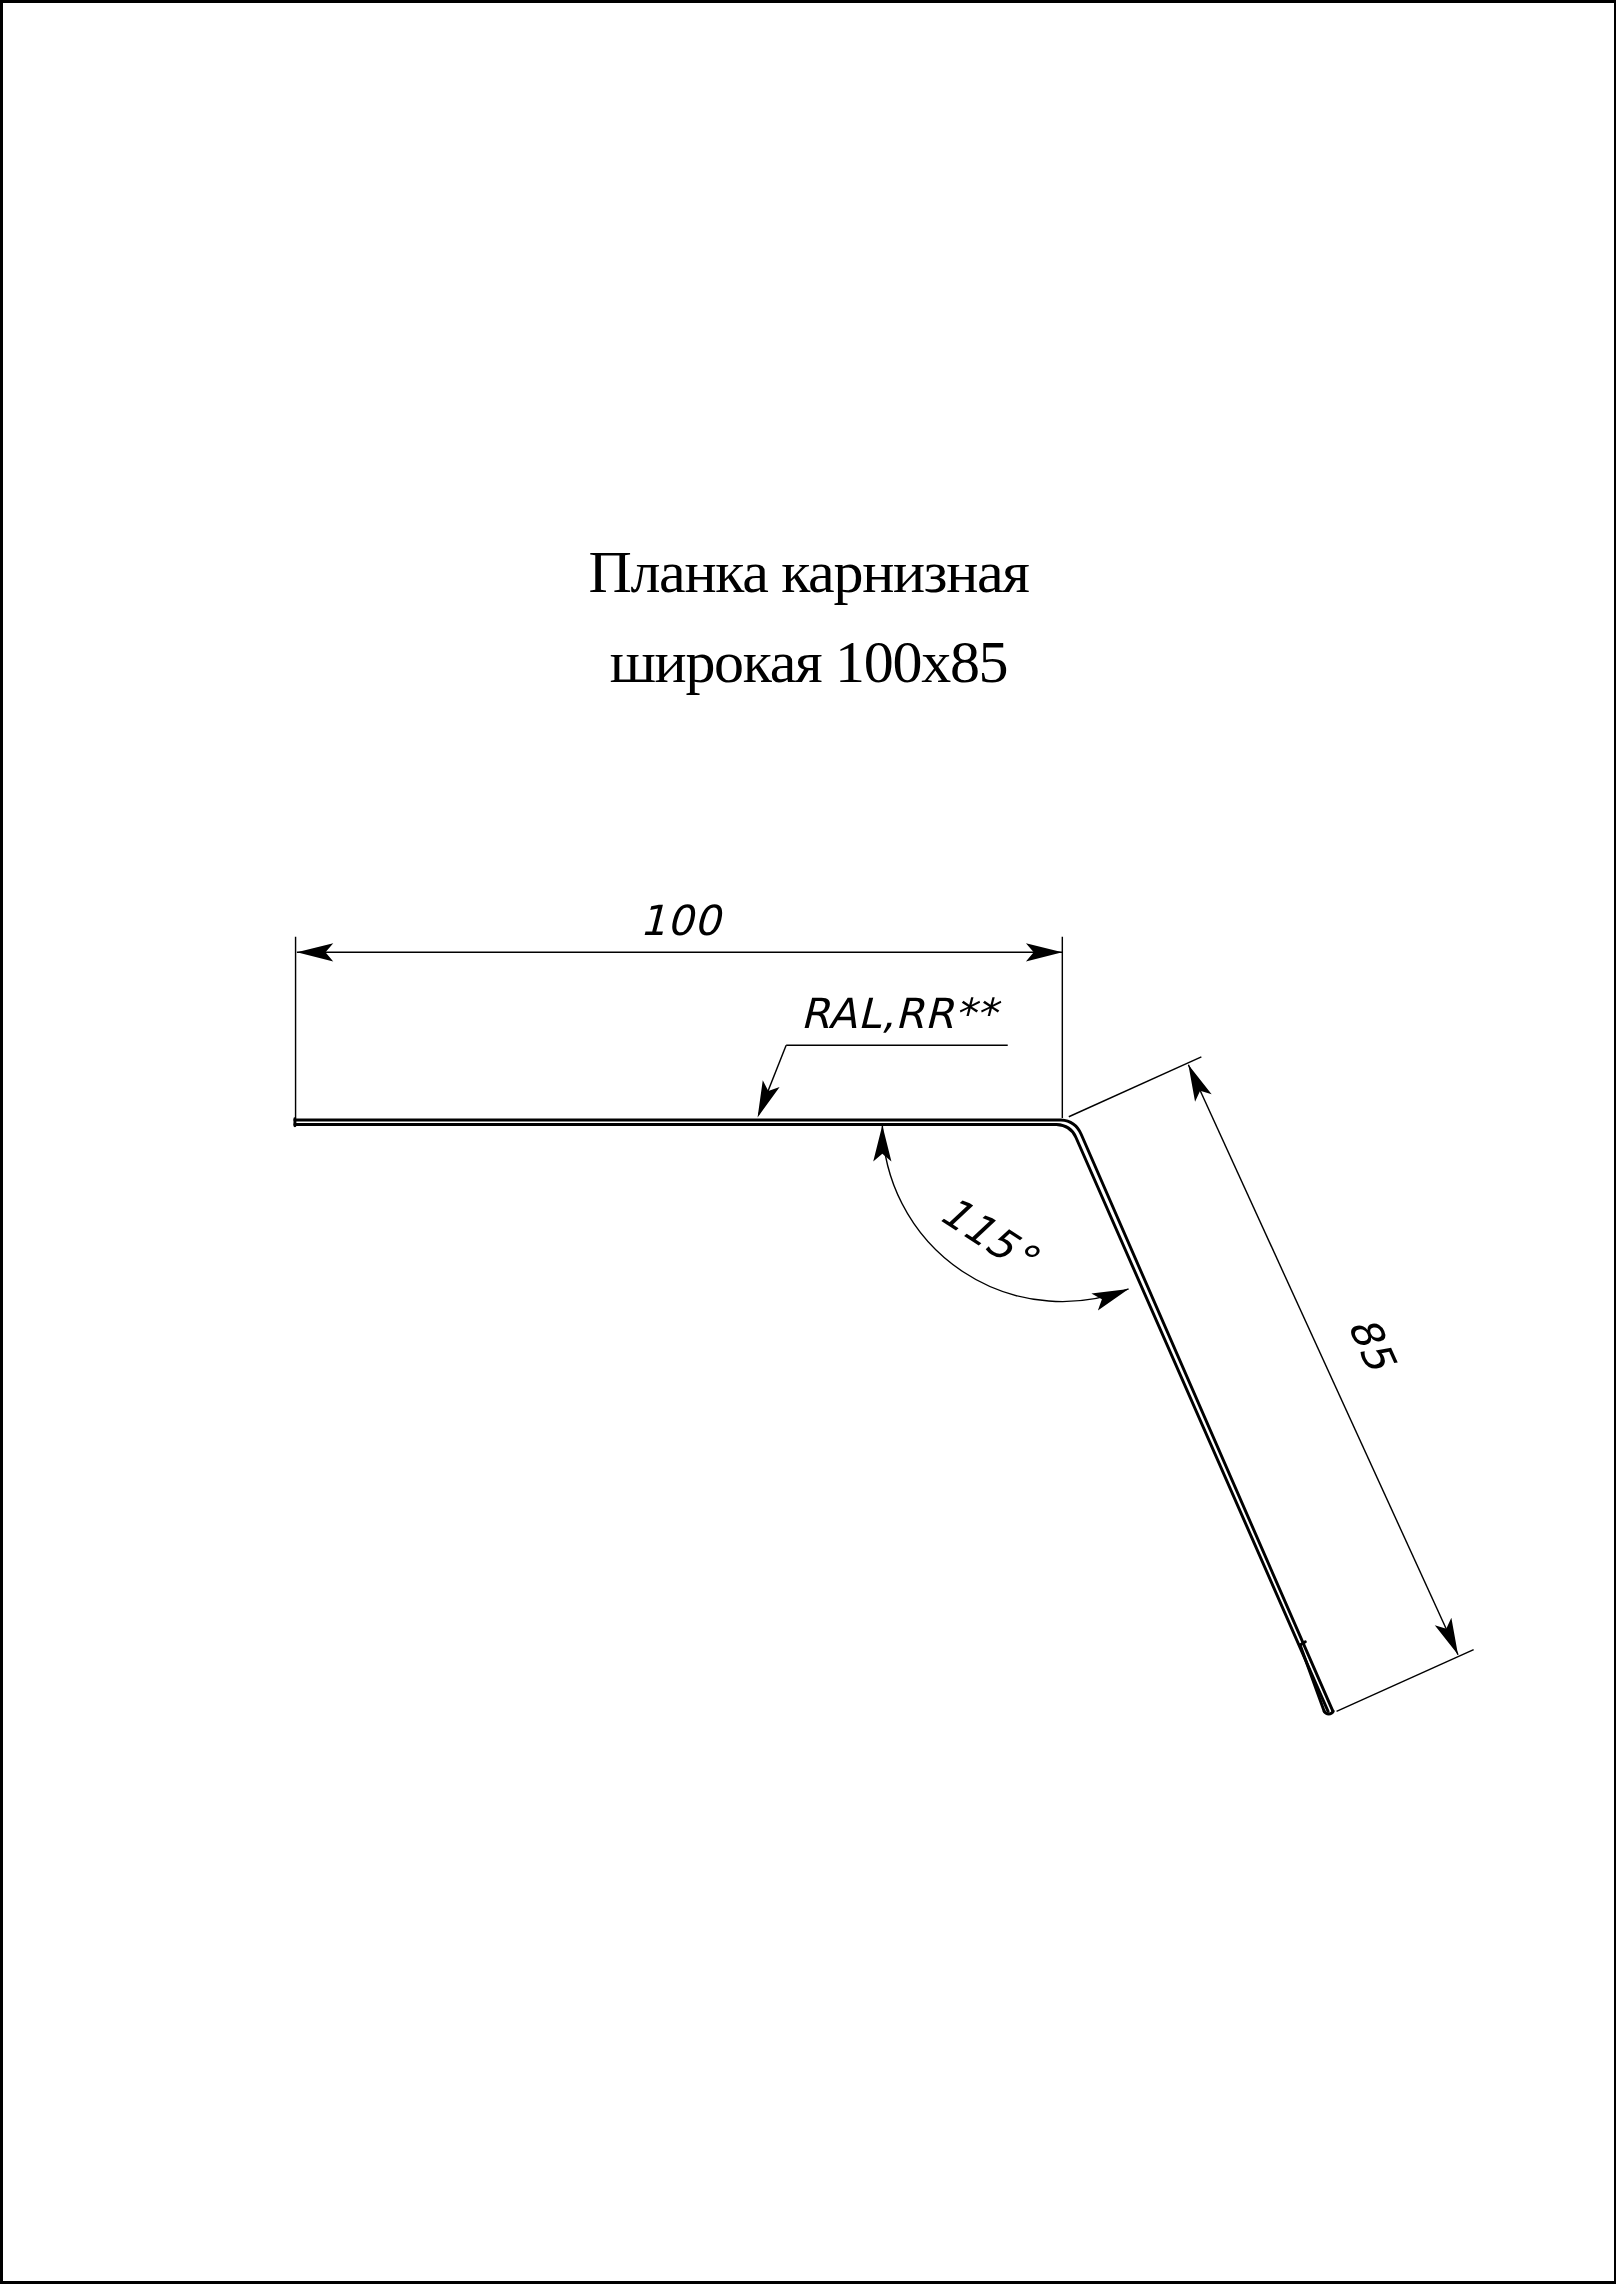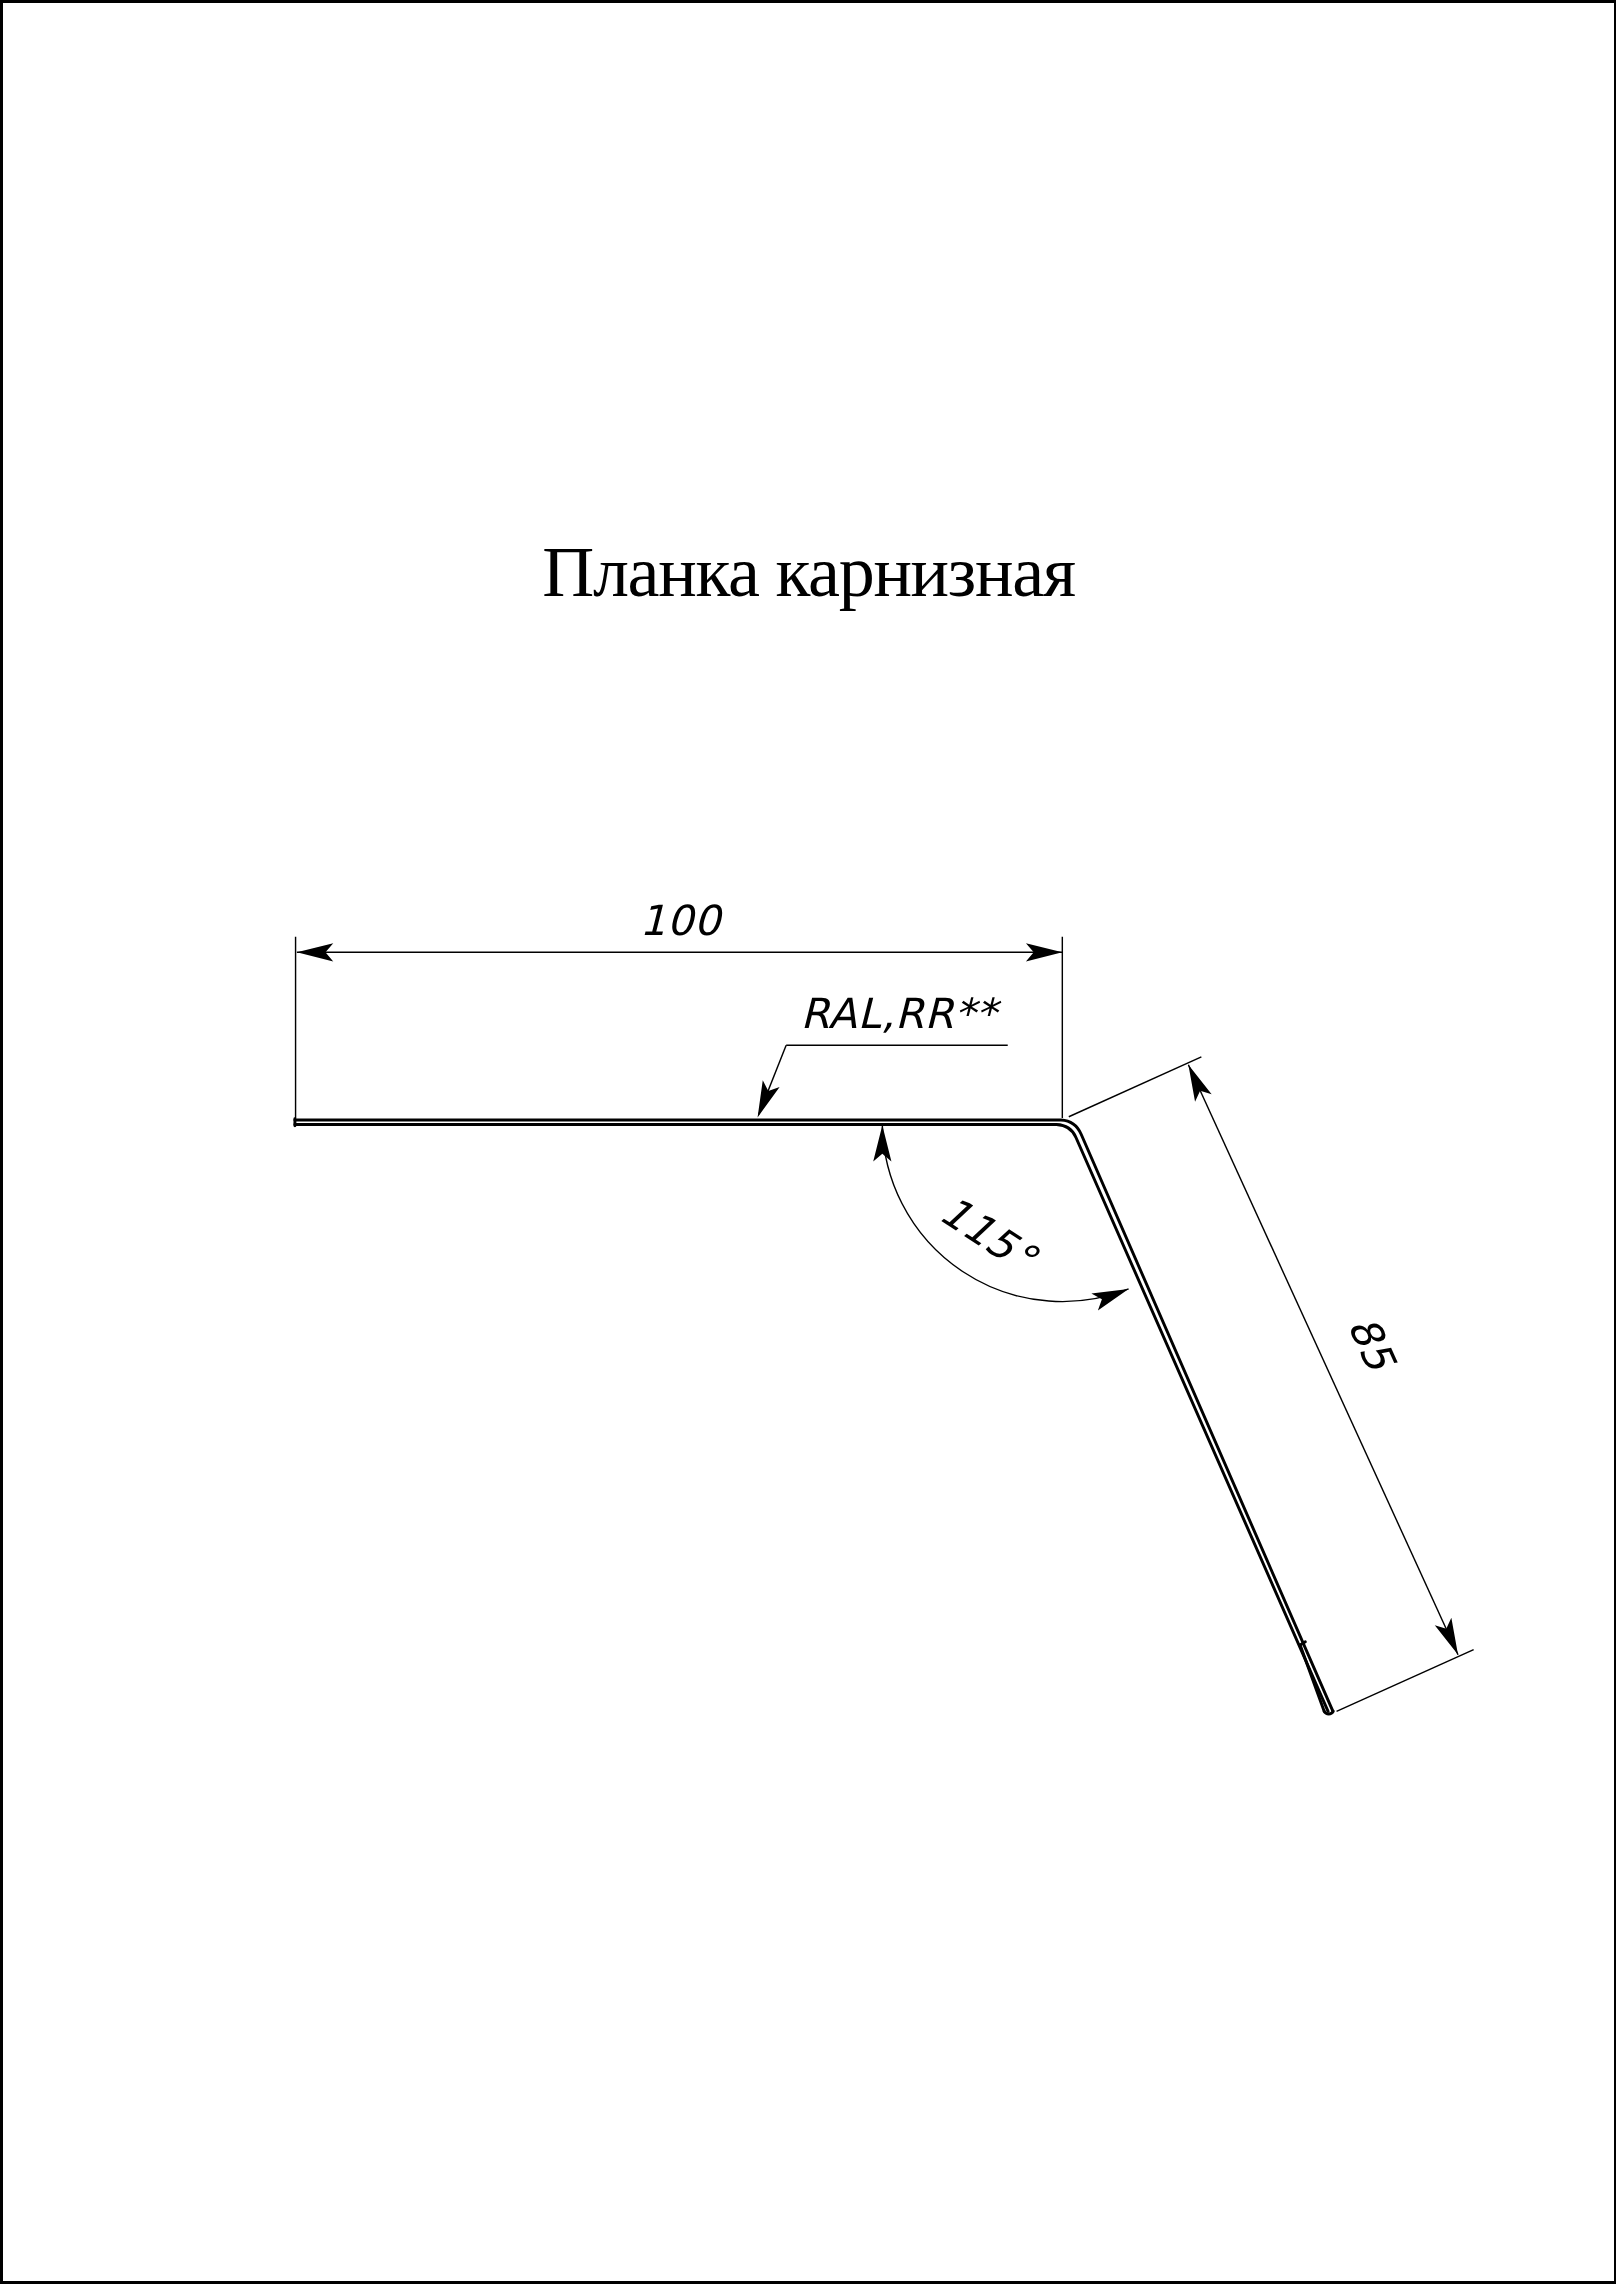--- a/index.html
+++ b/index.html
@@ -10,21 +10,21 @@
     box-sizing:border-box;
     border:3.2px solid #000;
     overflow:hidden;
     font-family:"Liberation Serif", serif;
   }
   .title-block{
     position:absolute;
     left:0;right:0;top:524px;
     text-align:center;
     font-family:"Liberation Serif", serif;
-    font-size:72px;
+    font-size:60px;
     line-height:90px;
     color:#000;
     letter-spacing:-1.3px;
     white-space:pre;
   }
   svg.drawing{position:absolute;left:0;top:0;}
   svg.drawing *{vector-effect:none;}
   .thin{stroke:#000;stroke-width:2.2;fill:none;}
   .thick{stroke:#000;stroke-width:4.5;fill:none;stroke-linecap:round;}
   .arrow{fill:#000;stroke:none;}
@@ -33,21 +33,21 @@
     font-size:64px;
     fill:#000;
     letter-spacing:1px;
   }
 </style>
 </head>
 <body>
 
 <div class="page">
 
-  <div class="title-block"><div>Планка карнизная</div></div>
+  <div class="title-block"><div>Планка карнизная</div><div>широкая 100x85</div></div>
 
   <svg class="drawing" width="1617" height="2284" viewBox="0 0 2488 3515">
 
     <defs>
       <path id="arr" d="M0 0 L-56 -14 L-44 0 L-56 14 Z"></path>
     </defs>
 
     <g>
 
       <path class="thick" d="M449 1719 L1628 1719 Q1650 1720 1659 1741 L2046 2628"></path>

